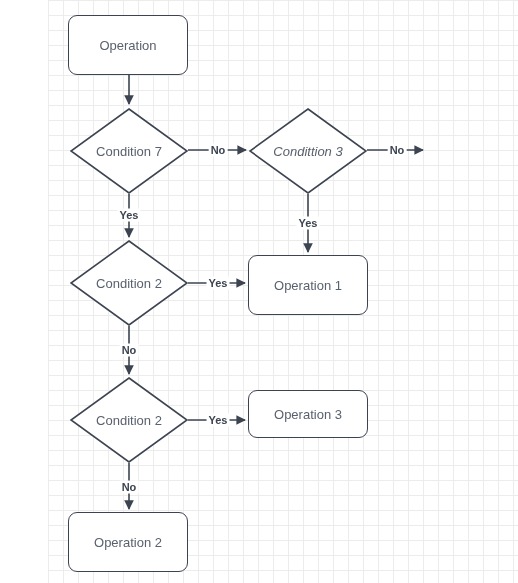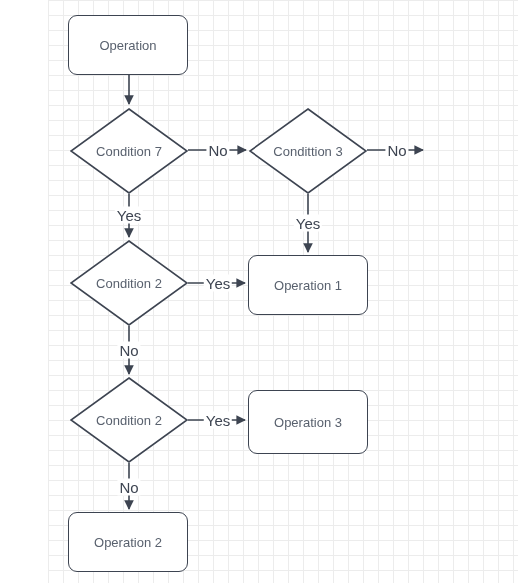--- a/index.html
+++ b/index.html
@@ -60,22 +60,22 @@
     top: 0;
     width: 100%;
     height: 100%;
   }
   .dec .dec-label {
     position: relative;
     z-index: 2;
   }
   .edge-label {
     position: absolute;
-    font-size: 15px;
-    font-weight: normal;
+    font-size: 11px;
+    font-weight: bold;
     color: #3d4451;
     background: #ffffff;
     line-height: 1;
     padding: 1px 2px;
     white-space: nowrap;
     transform: translate(-50%, -50%);
   }
 </style>
 </head>
 <body>
@@ -105,21 +105,21 @@
     <span>Operation</span>
   </div>
 
   <div class="node dec" style="left:22px;  top:108px; width:118px; height:86px;">
     <svg class="dec-shape" viewBox="0 0 118 86" preserveAspectRatio="none">
       <polygon points="59,1 117,43 59,85 1,43" fill="#ffffff" stroke="#3d4451" stroke-width="1.6"></polygon>
     </svg>
     <span class="dec-label">Condition 7</span>
   </div>
 
-  <div class="node dec" style="left:201px; top:108px; width:118px; height:86px;">
+  <div class="node dec" style="left:201px; top:108px; width:118px; height:86px;font-style:italic;">
     <svg class="dec-shape" viewBox="0 0 118 86" preserveAspectRatio="none">
       <polygon points="59,1 117,43 59,85 1,43" fill="#ffffff" stroke="#3d4451" stroke-width="1.6"></polygon>
     </svg>
     <span class="dec-label">Condittion 3</span>
   </div>
 
 
   <div class="node dec" style="left:22px;  top:240px; width:118px; height:86px;">
     <svg class="dec-shape" viewBox="0 0 118 86" preserveAspectRatio="none">
       <polygon points="59,1 117,43 59,85 1,43" fill="#ffffff" stroke="#3d4451" stroke-width="1.6"></polygon>
@@ -131,21 +131,21 @@
     <span>Operation 1</span>
   </div>
 
   <div class="node dec" style="left:22px;  top:377px; width:118px; height:86px;">
     <svg class="dec-shape" viewBox="0 0 118 86" preserveAspectRatio="none">
       <polygon points="59,1 117,43 59,85 1,43" fill="#ffffff" stroke="#3d4451" stroke-width="1.6"></polygon>
     </svg>
     <span class="dec-label">Condition 2</span>
   </div>
 
-  <div class="node proc" style="left:200px; top:390px; width:120px; height:64px;">
+  <div class="node proc" style="left:200px; top:390px; width:120px; height:48px;">
     <span>Operation 3</span>
   </div>
 
   <div class="node proc" style="left:20px;  top:512px; width:120px; height:60px;">
     <span>Operation 2</span>
   </div>
 
   <div class="edge-label" style="left:170px; top:150px;">No</div>
   <div class="edge-label" style="left:81px;  top:215px;">Yes</div>
   <div class="edge-label" style="left:349px; top:150px;">No</div>

